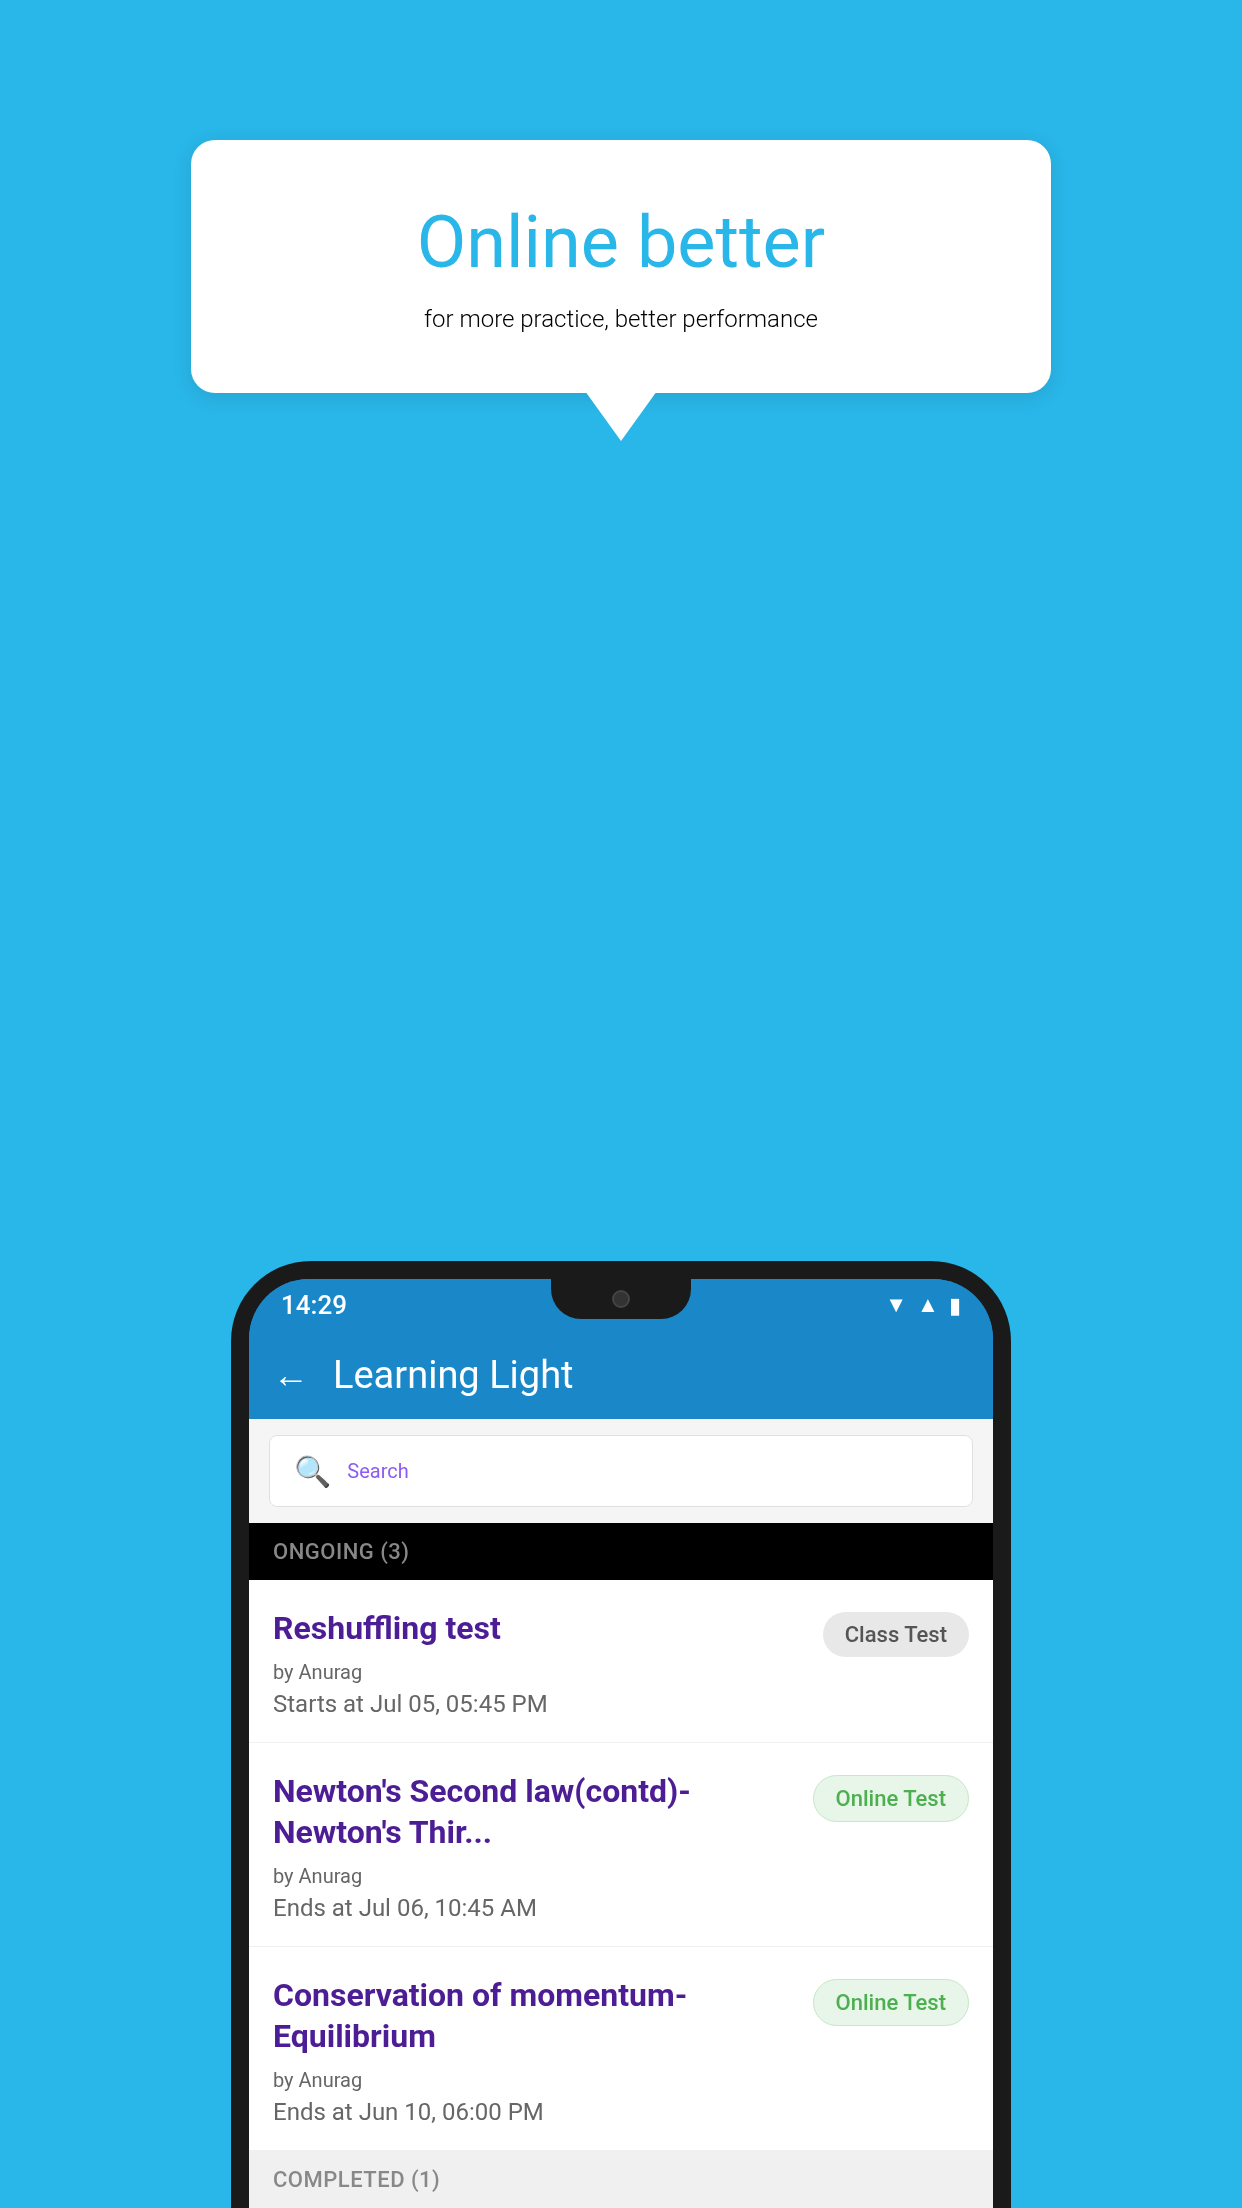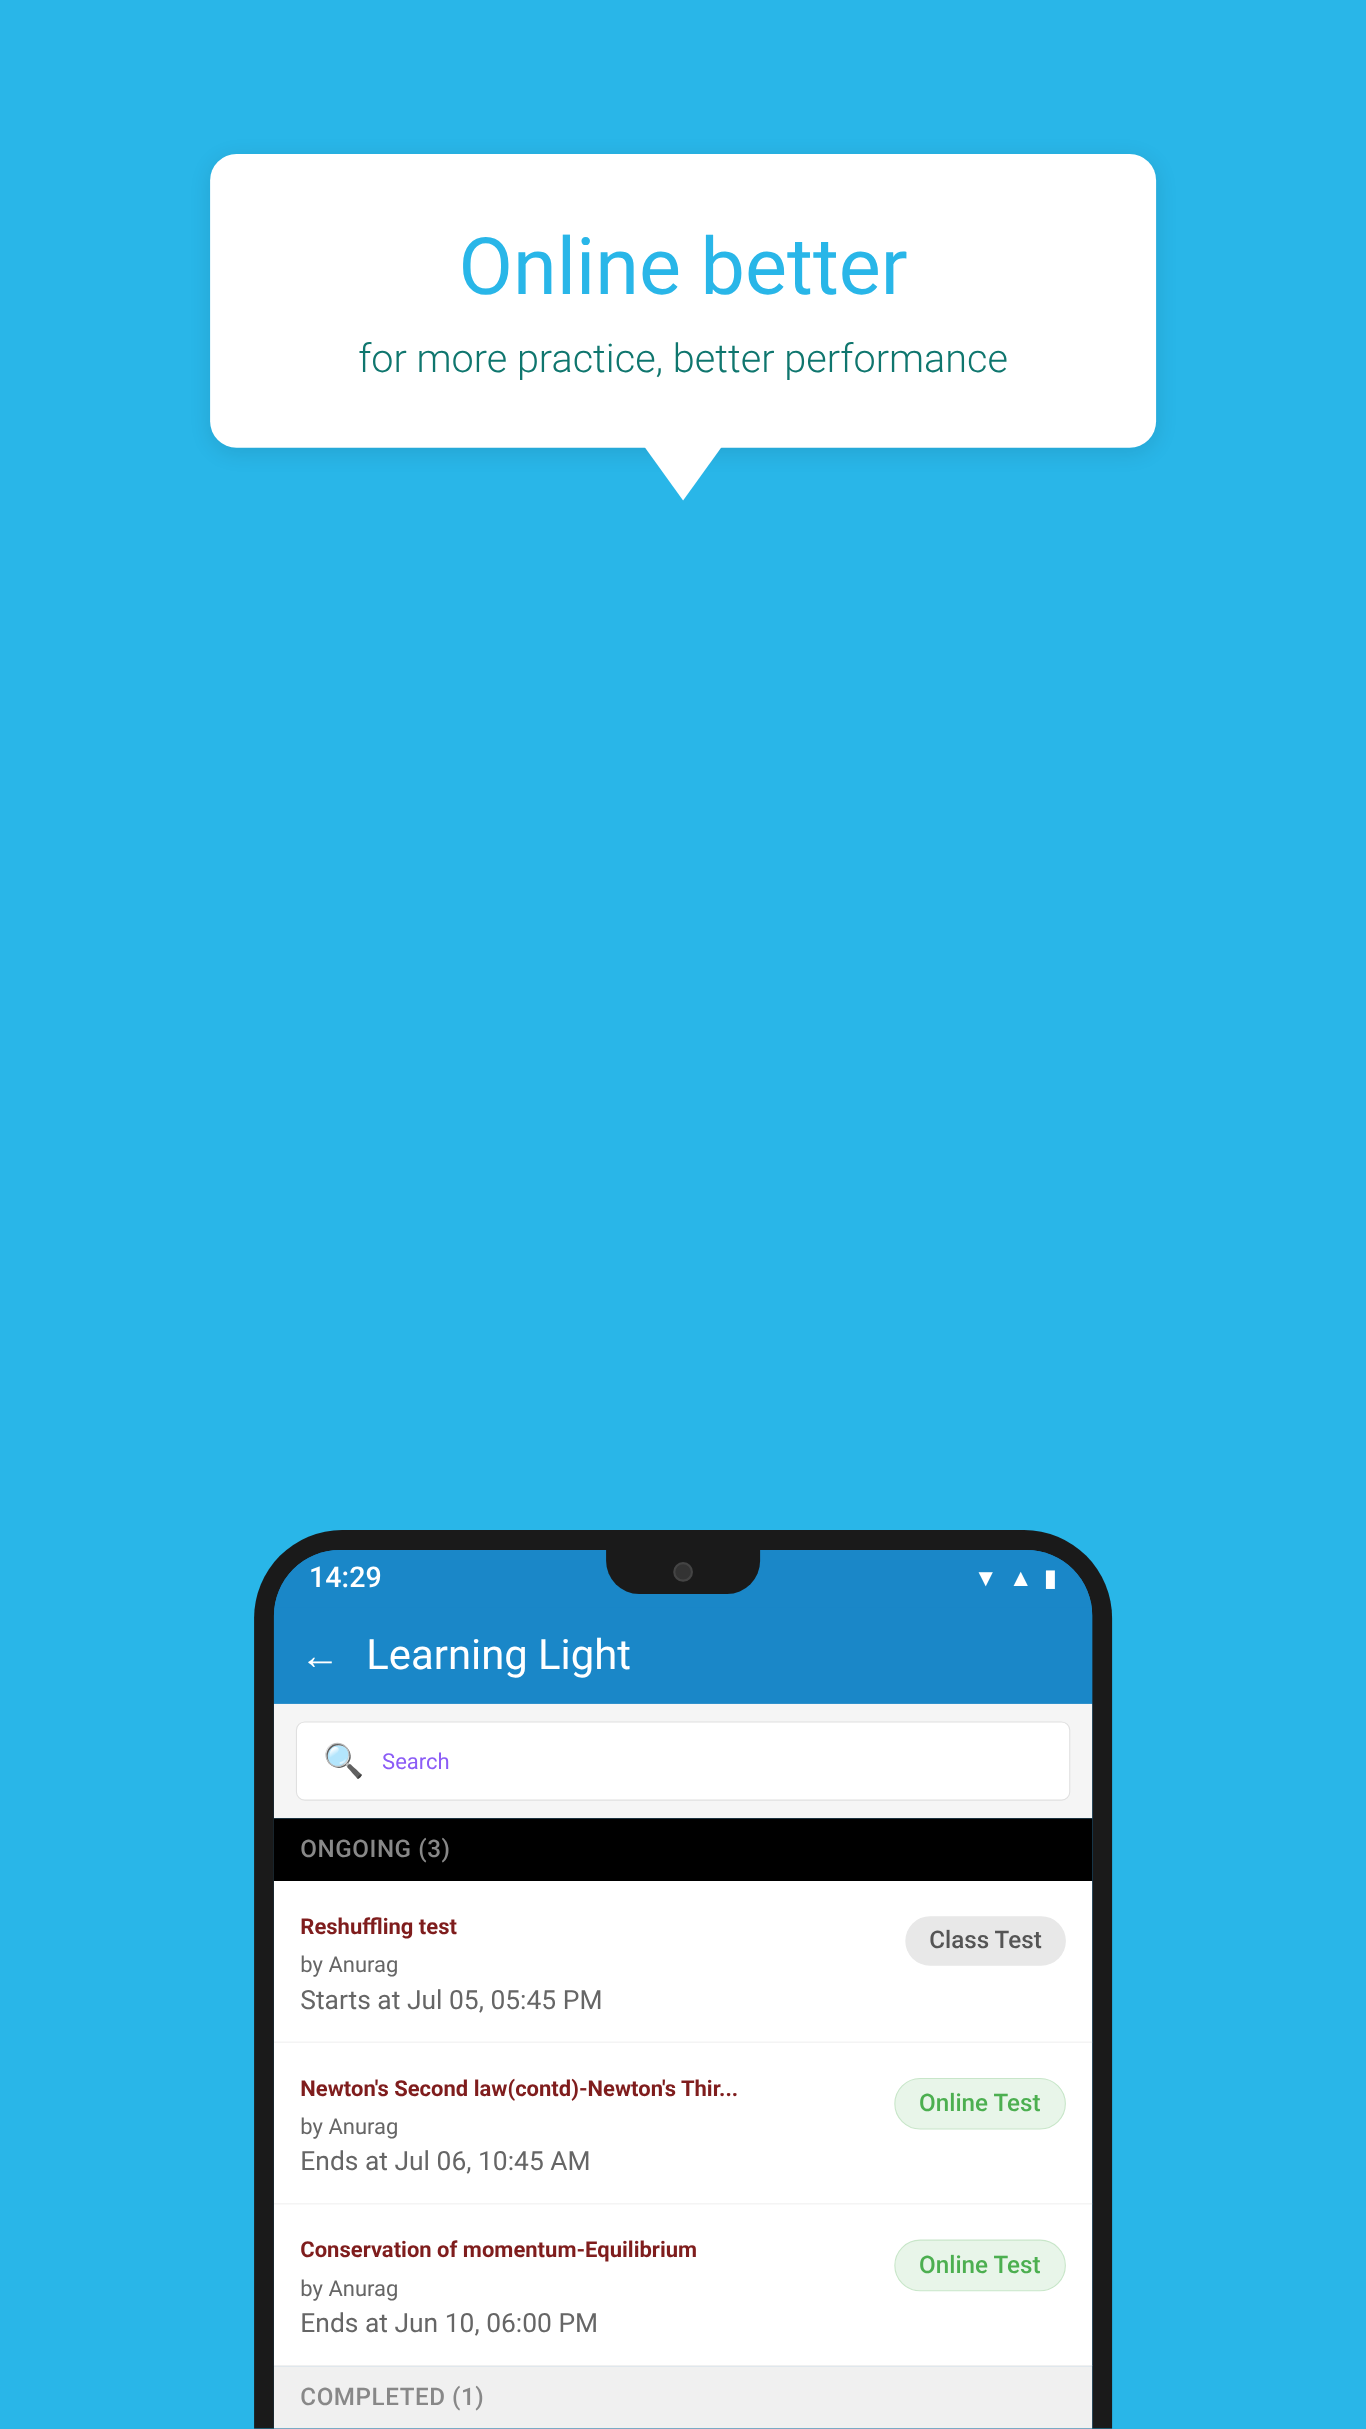--- a/index.html
+++ b/index.html
@@ -45,22 +45,22 @@
     }
 
     .speech-bubble-title {
       font-size: 72px;
       color: #29b6e8;
       font-weight: 400;
       margin-bottom: 20px;
     }
 
     .speech-bubble-subtitle {
-      font-size: 36px;
-      color: #0f766e;
+      font-size: 24px;
+      color: #000000;
       font-weight: 300;
     }
 
     
     .phone-container {
       position: absolute;
       bottom: 0;
       left: 50%;
       transform: translateX(-50%);
       width: 780px;
@@ -239,23 +239,23 @@
       justify-content: space-between;
       align-items: flex-start;
     }
 
     .test-info {
       flex: 1;
       margin-right: 16px;
     }
 
     .test-name {
-      font-size: 20px;
+      font-size: 32px;
       font-weight: 700;
-      color: #7f1d1d;
+      color: #4c1d95;
       margin-bottom: 10px;
       line-height: 1.3;
     }
 
     .test-author {
       font-size: 20px;
       color: #666;
       margin-bottom: 6px;
     }
 

